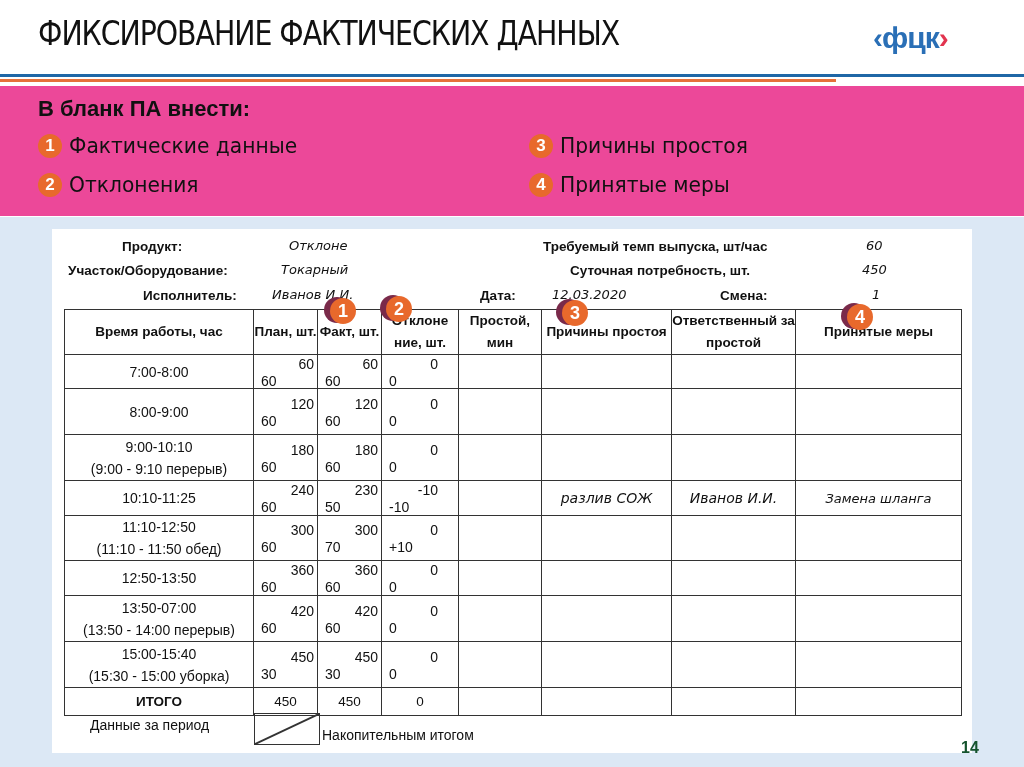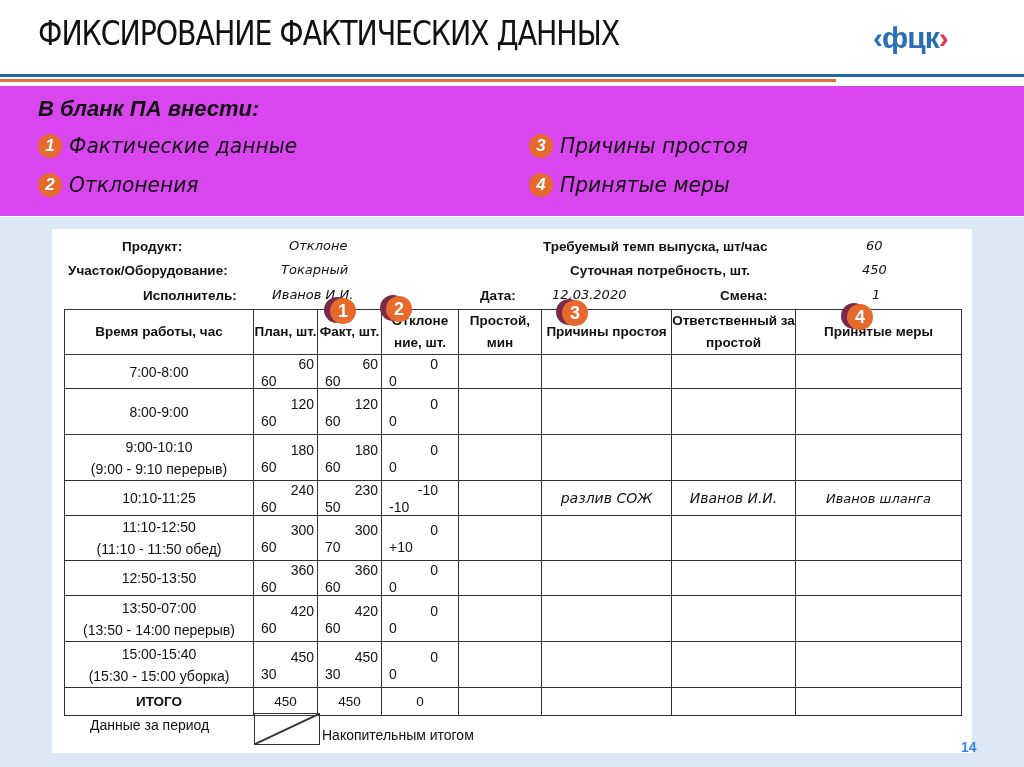--- a/index.html
+++ b/index.html
@@ -13,21 +13,21 @@
     transform: scaleX(0.86); transform-origin: left top;
     white-space: nowrap;
   }
   .logo { position: absolute; left: 873px; top: 22px; height: 32px; display: flex; align-items: center; font-weight: bold; font-size: 30px; letter-spacing: -1px; }
   .logo .b { color: #2a6fb6; }
   .logo .r { color: #e2344f; }
 
   .line-blue { position: absolute; left: 0; top: 74px; width: 1024px; height: 3px; background: #1f67a6; }
   .line-orange { position: absolute; left: 0; top: 79px; width: 836px; height: 3px; background: #e5703a; }
 
-  .intro { position: absolute; left: 0; top: 86px; width: 1024px; height: 130px; background: #d946ef; font-style: italic; }
+  .intro { position: absolute; left: 0; top: 86px; width: 1024px; height: 130px; background: #ec4899; }
   .intro-head { position: absolute; left: 38px; top: 10px; font-size: 22px; font-weight: bold; }
   .bullet { position: absolute; display: flex; align-items: center; font-size: 22px; font-family: "DejaVu Sans", sans-serif; }
   .bullet .num {
     width: 24px; height: 24px; border-radius: 50%; background: #e8692c; color: #fff;
     font-weight: bold; font-size: 17px; display: flex; align-items: center; justify-content: center;
     margin-right: 7px; font-family: "Liberation Sans", sans-serif;
   }
   .bullet .txt { transform: scaleX(0.92); transform-origin: left center; white-space: nowrap; }
 
   .panel { position: absolute; left: 0; top: 217px; width: 1024px; height: 550px; background: #dce8f5; }
@@ -58,21 +58,21 @@
     position: absolute; width: 26px; height: 26px; border-radius: 50%;
     background: #e8692c; color: #fff; font-weight: bold; font-size: 18px;
     display: flex; align-items: center; justify-content: center;
     box-shadow: -6px -1px 0 0 #7a2a4a;
   }
 
   .legend-lbl { position: absolute; left: 90px; top: 717px; font-size: 14px; }
   .legend-box { position: absolute; left: 254px; top: 713px; width: 66px; height: 32px; border: 1.5px solid #333; }
   .legend-box svg { width: 100%; height: 100%; }
   .legend-txt { position: absolute; left: 322px; top: 727px; font-size: 14px; }
-  .page-num { position: absolute; left: 961px; top: 739px; font-size: 14px; font-weight: bold; color: #3b82f6; }
+  .page-num { position: absolute; left: 961px; top: 739px; font-size: 16px; font-weight: bold; color: #14532d; }
 </style>
 </head>
 <body>
 
 <div class="title">ФИКСИРОВАНИЕ ФАКТИЧЕСКИХ ДАННЫХ</div>
 <div class="logo">
   <span class="b">‹</span>
     <span class="b">фцк</span>
     <span class="r">›</span>
 </div>
@@ -301,21 +301,21 @@
         </td>
         <td>
           <div class="diag">
             <svg viewBox="0 0 100 100" preserveAspectRatio="none">
               <line x1="0" y1="100" x2="100" y2="0" stroke="#333" stroke-width="1.2" vector-effect="non-scaling-stroke"></line>
             </svg>
           </div>
         </td>
         <td class="ital">разлив СОЖ</td>
         <td class="ital">Иванов И.И.</td>
-        <td class="ital small">Иванов шланга</td>
+        <td class="ital small">Замена шланга</td>
       </tr>
       <tr style="height: 33px;">
         <td class="time">
           <div>11:10-12:50</div>
           <div>(11:10 - 11:50 обед)</div>
         </td>
         <td>
           <div class="diag">
             <svg viewBox="0 0 100 100" preserveAspectRatio="none">
               <line x1="0" y1="100" x2="100" y2="0" stroke="#333" stroke-width="1.2" vector-effect="non-scaling-stroke"></line>

